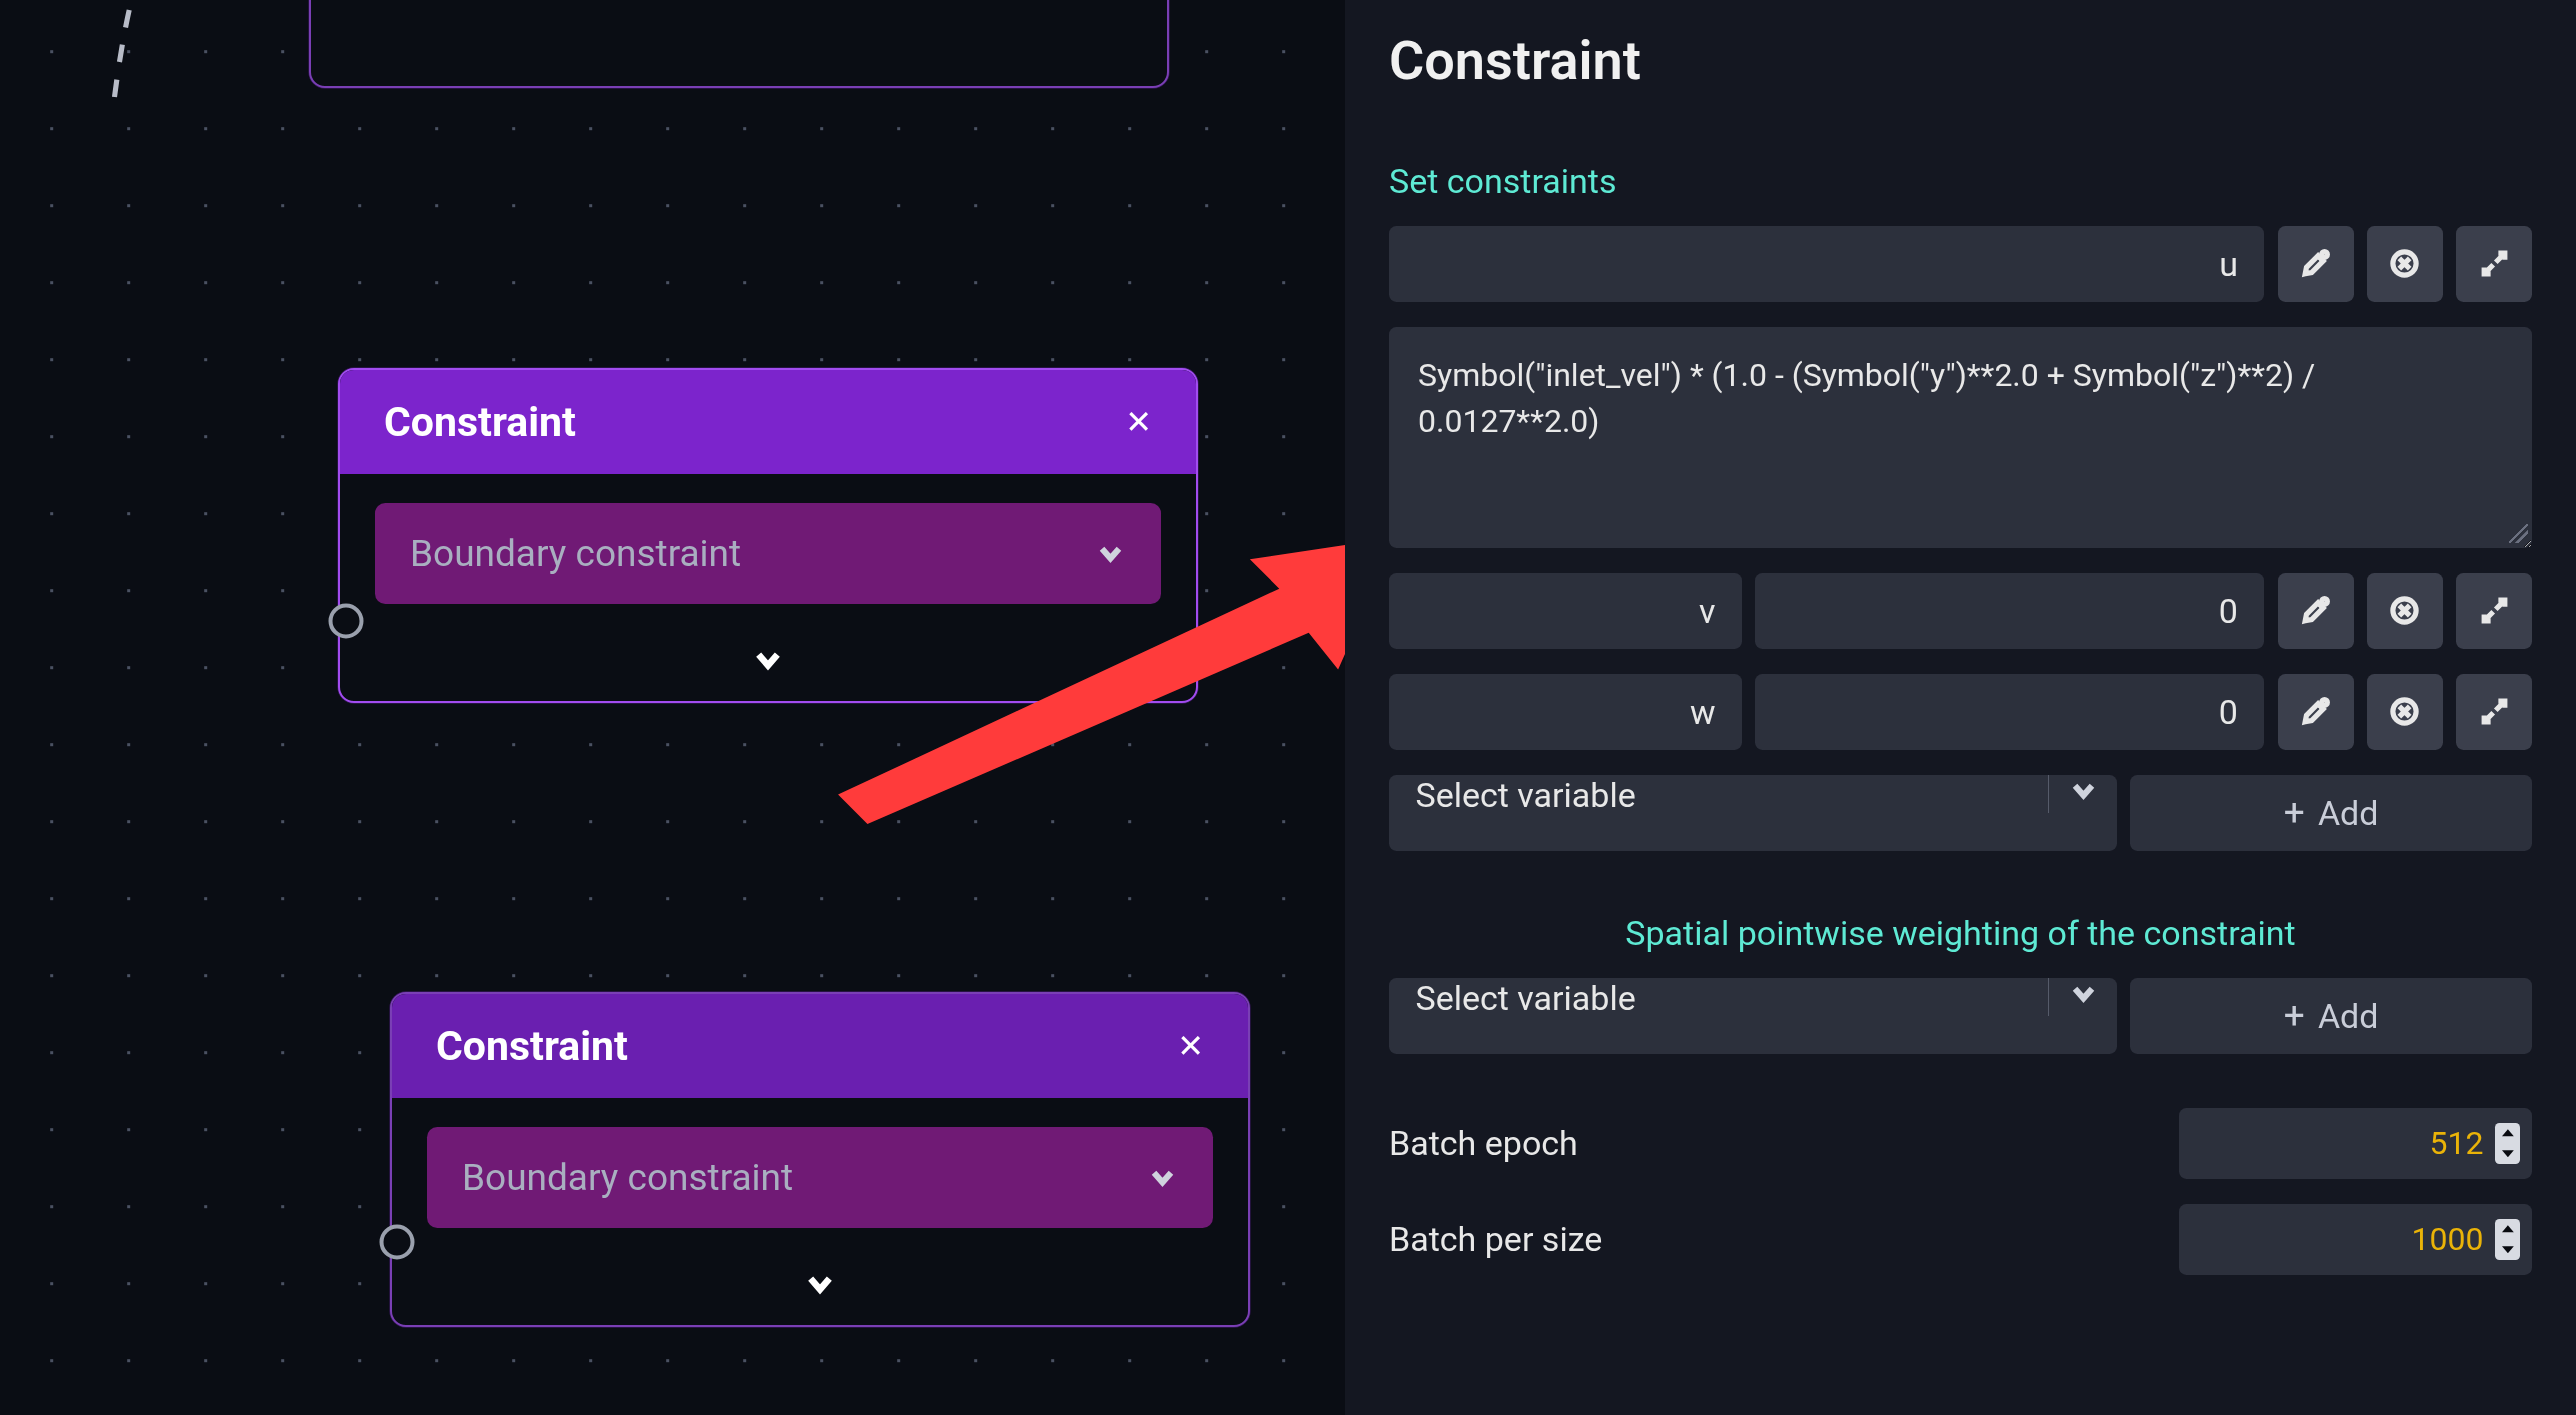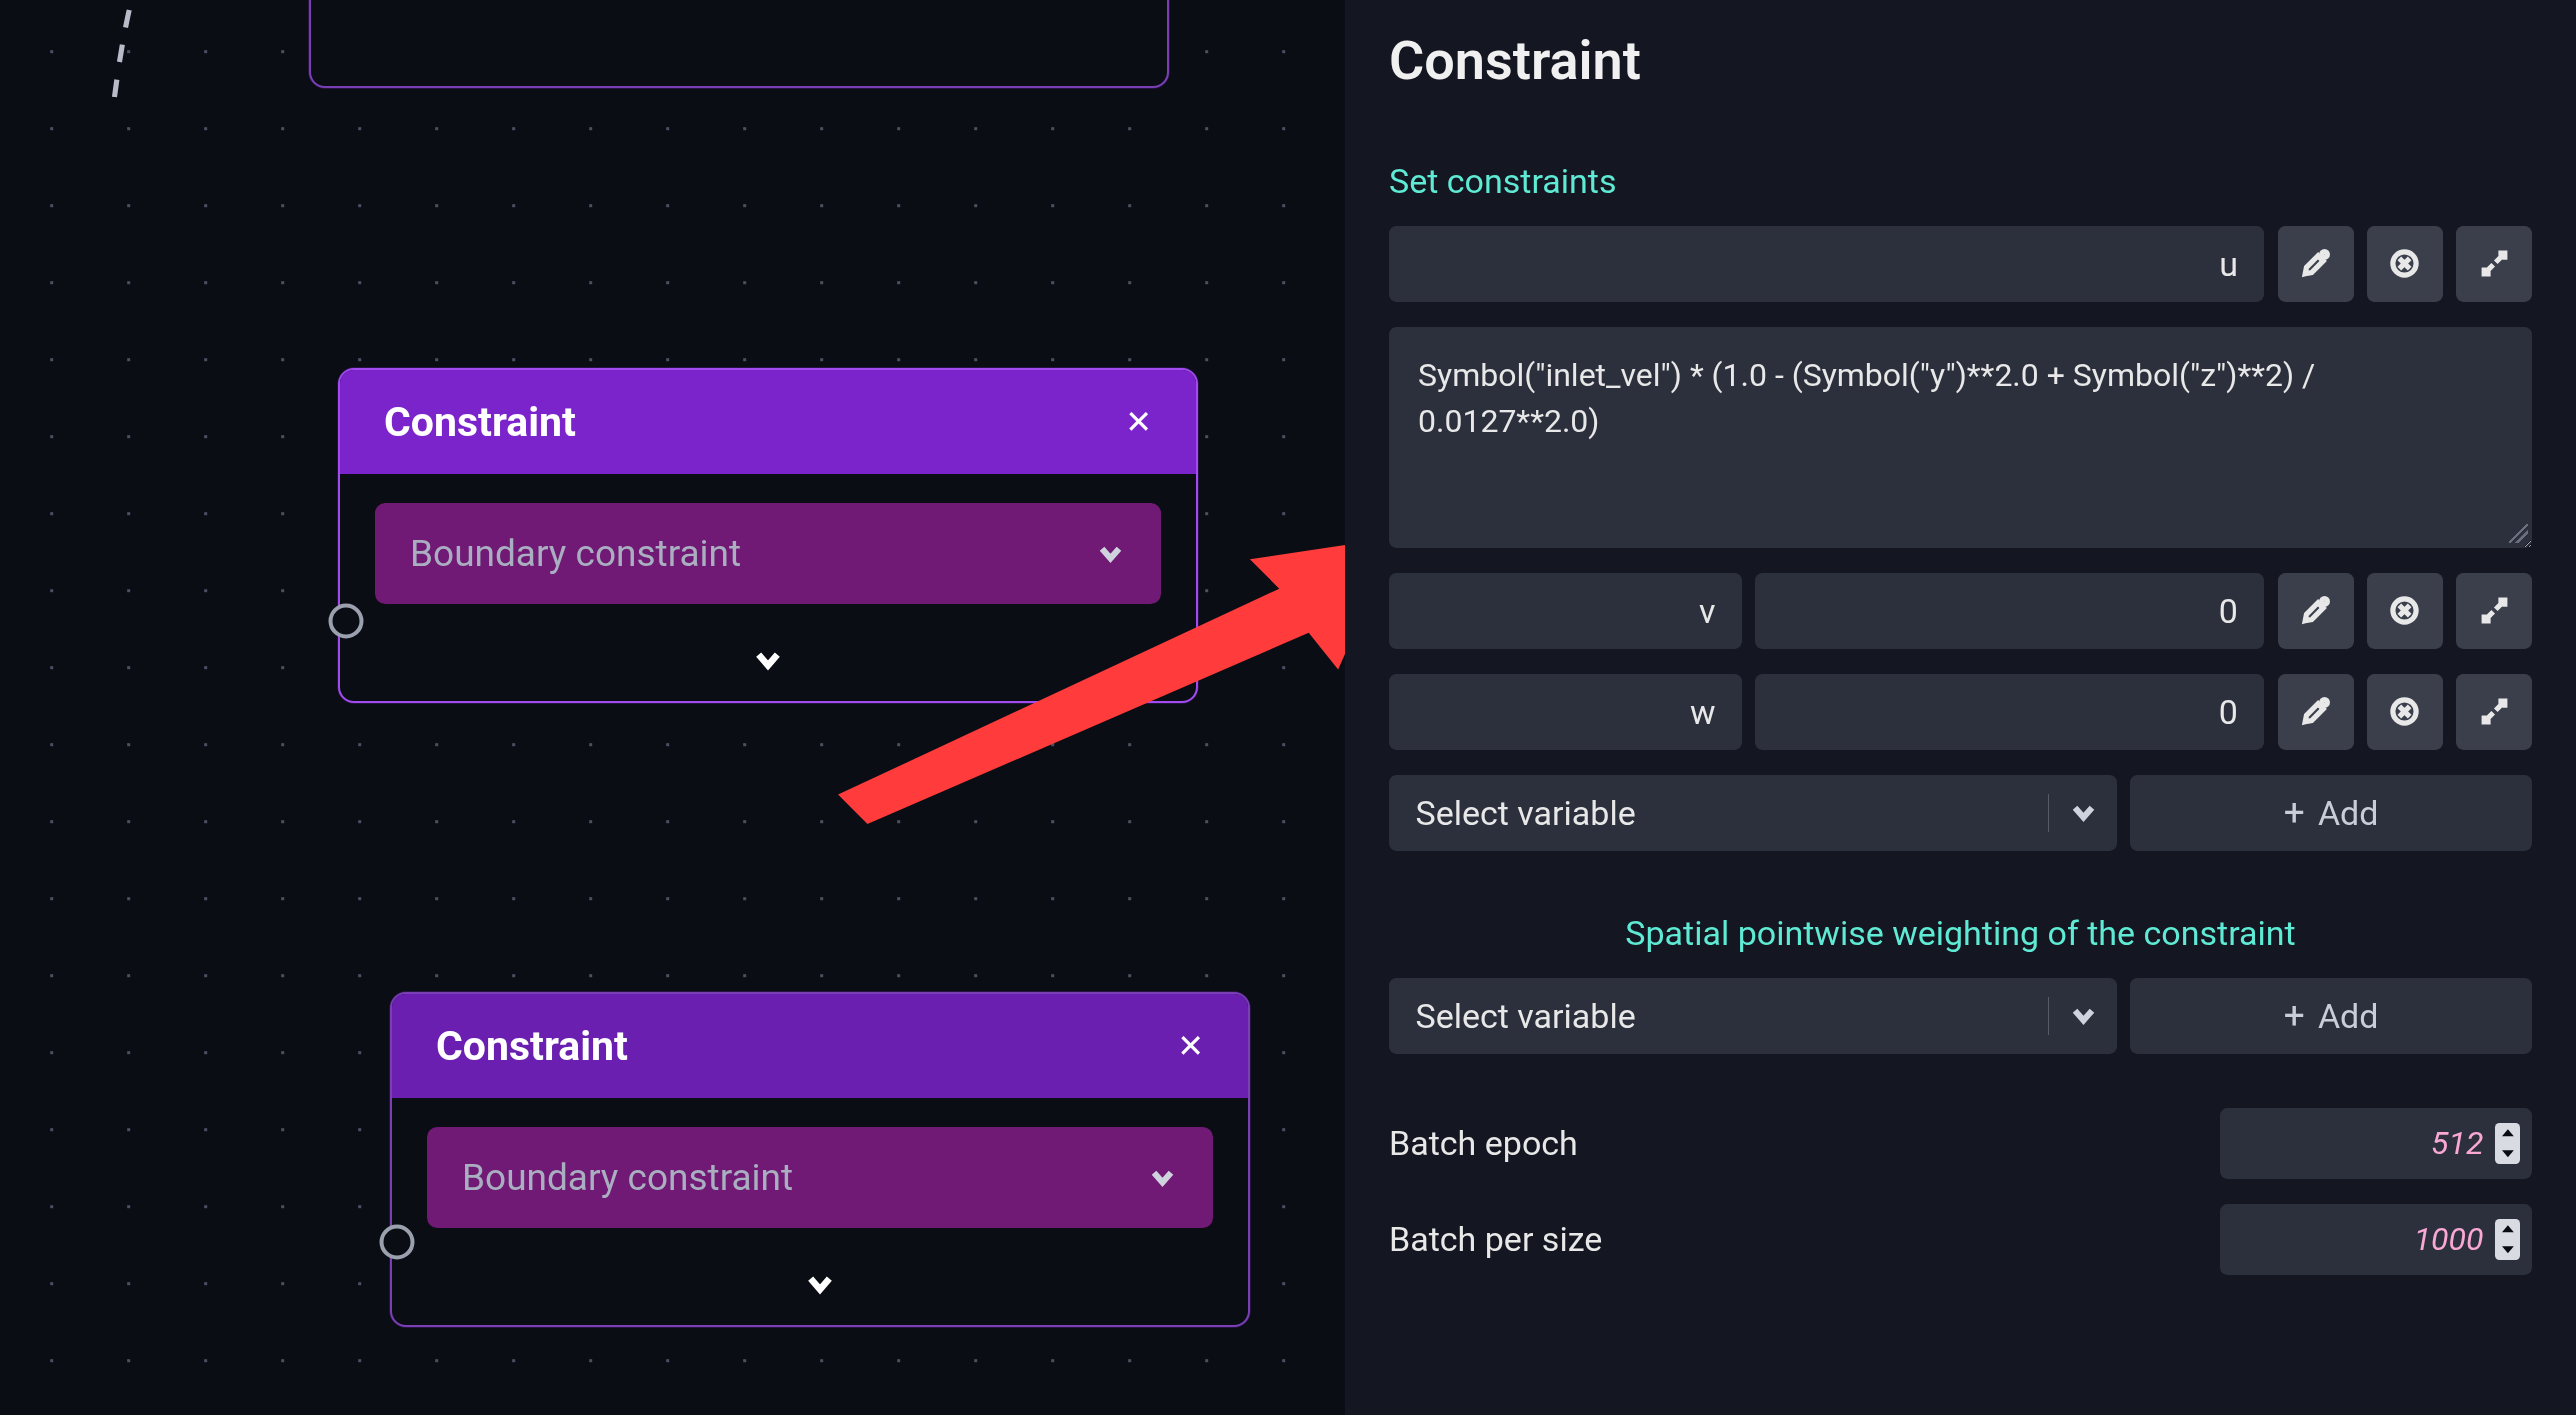--- a/index.html
+++ b/index.html
@@ -188,21 +188,21 @@
     width: 19px; height: 19px;
     background:
       linear-gradient(135deg, transparent 45%, #6b7080 46%, #6b7080 54%, transparent 55%),
       linear-gradient(135deg, transparent 65%, #6b7080 66%, #6b7080 74%, transparent 75%);
   }
 
   .select-var {
     background: #2c303c;
     border-radius: 7.4px;
     height: 76px;
-    display: flex; align-items: center;
+    display: flex; align-items: flex-start;
     padding: 0 17.6px 0 26.5px;
     gap: 11px;
     width: 728px;
   }
   .select-var .lbl { font-size: 34px; color: #e8e8e8; flex:1; }
   .select-var .sep { width: 1.5px; height: 38px; background: #565b6a; margin: 0 7.4px; }
 
   .add-btn {
     flex: 1;
     background: #2c303c;
@@ -217,27 +217,26 @@
   .plus { font-size: 37px; }
 
   .num-row {
     display: flex; align-items: center; gap: 29px;
   }
   .num-label { font-size: 34px; color: #e8e8e8; flex:1; }
   .num-input {
     background: #2c303c;
     border-radius: 7.4px;
     height: 71px;
-    width: 312px;
+    width: 353px;
     display: flex; align-items: center; justify-content: flex-end;
     padding: 0 11.8px 0 20.6px;
     font-size: 32px;
-    color: #f9a8d4;
+    color: #eab308;
     gap: 11.8px;
-    font-style: italic;
   }
   .stepper {
     display: flex; flex-direction: column;
     background: #d8dbe2;
     border-radius: 4.4px;
     width: 25px; height: 41px;
     overflow: hidden;
   }
   .stepper div { flex:1; display:flex; align-items:center; justify-content:center; }
   .stepper svg { width: 11.8px; height: 7.4px; fill: #090b10; }

